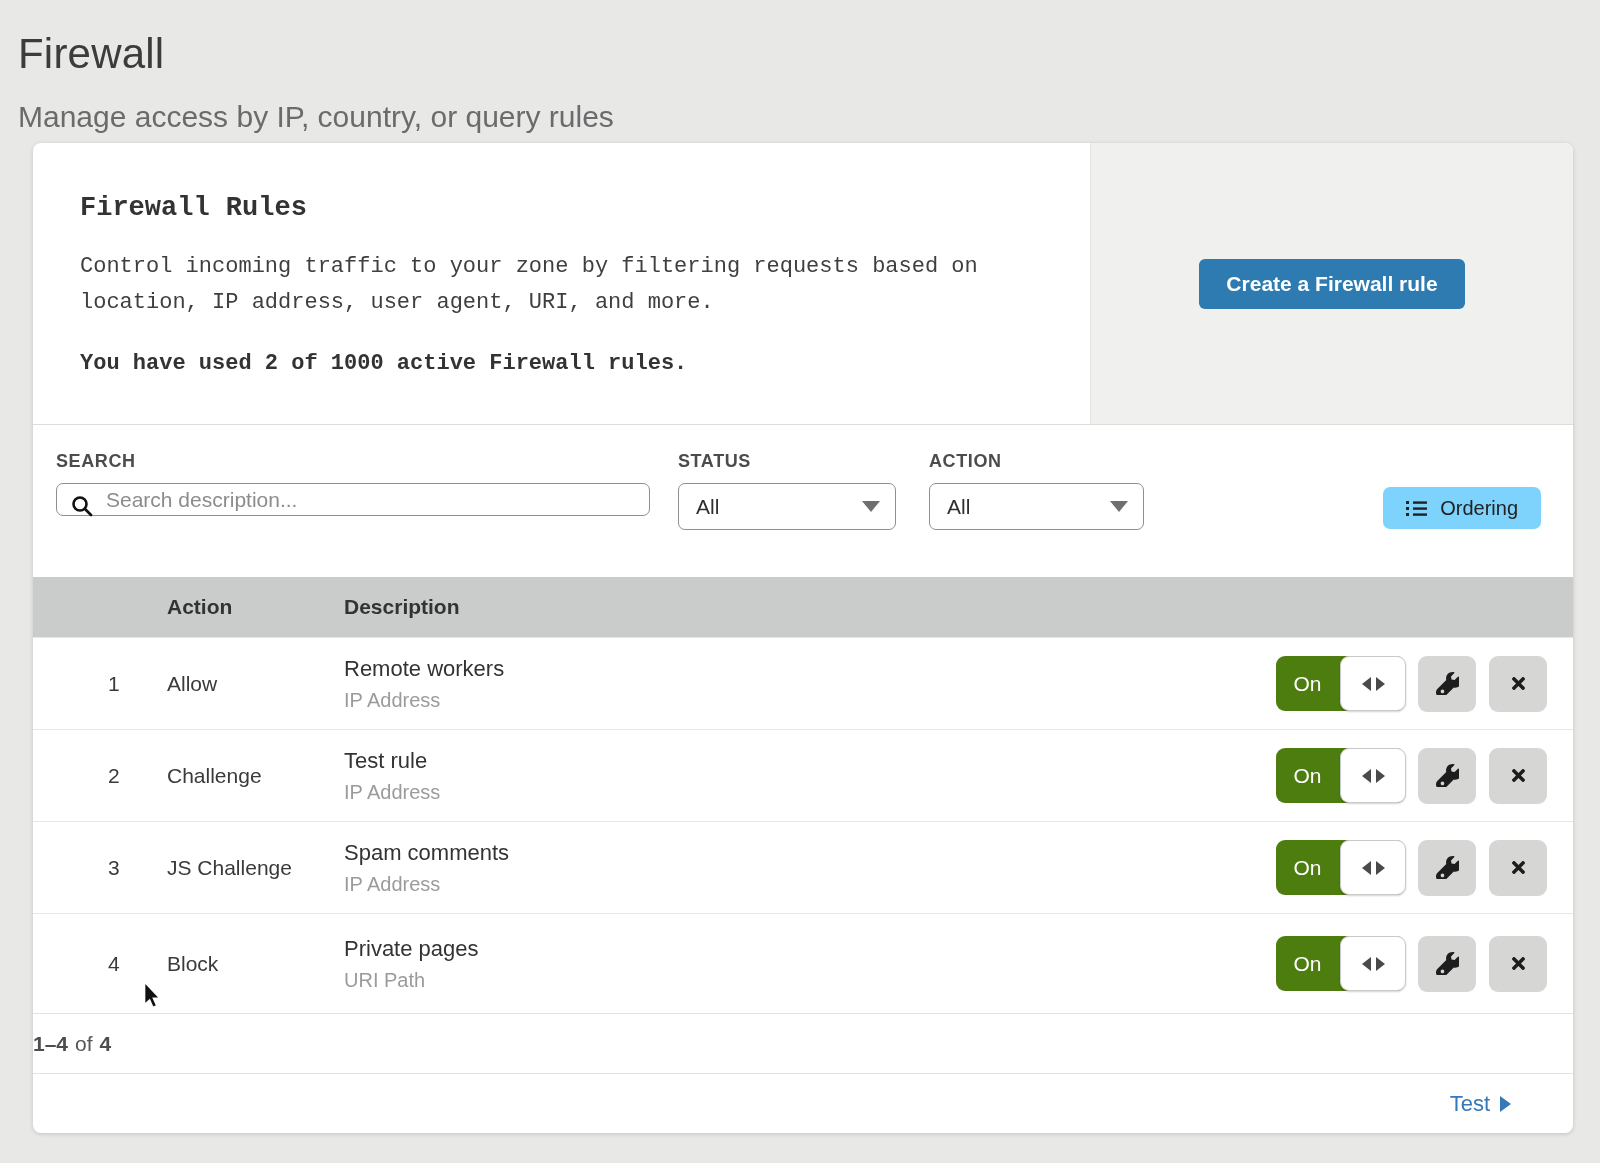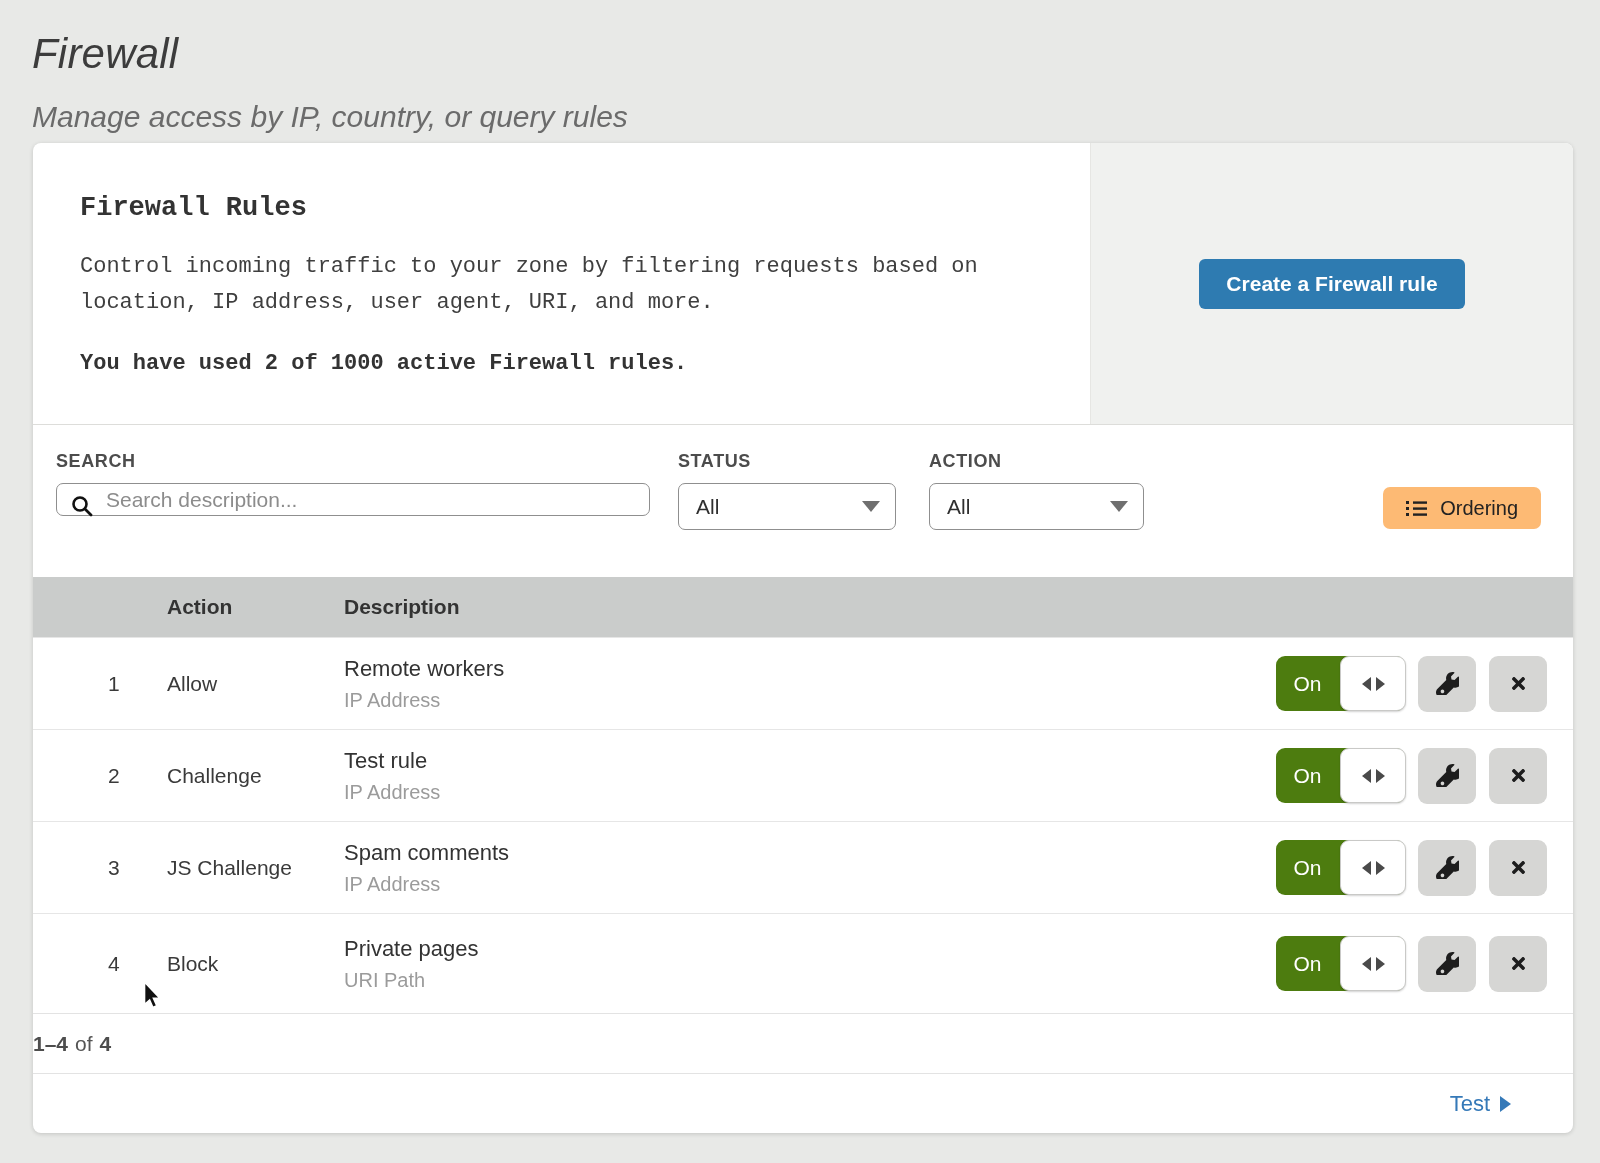--- a/index.html
+++ b/index.html
@@ -1,19 +1,19 @@
 <!DOCTYPE html>
 <html><head>
 <meta charset="utf-8">
 <style>
   * { margin:0; padding:0; box-sizing:border-box; }
   html,body { width:1600px; height:1163px; }
   body { font-family:"Liberation Sans", sans-serif; background:#e8e9e7; position:relative; overflow:hidden; }
 
-  .page-header { padding:30px 0 0 32px;font-style:italic; }
+  .page-header { padding:30px 0 0 18px; }
   .page-title { font-size:42px; font-weight:400; color:#3c3c3c; letter-spacing:.2px; }
   .page-subtitle { margin-top:22px; font-size:30px; font-weight:400; color:#6b6b6b; }
 
   .card { position:absolute; left:33px; top:143px; width:1540px; height:990px;
           background:#fff; border-radius:8px; box-shadow:0 1px 4px rgba(0,0,0,.16);
           display:flex; flex-direction:column; }
 
   
   .intro { height:282px; display:flex; border-bottom:1px solid #ddddda; }
   .intro-left { flex:1; padding:50px 24px 0 47px;font-family:Liberation Mono, monospace; }
@@ -38,21 +38,21 @@
                 font-size:21px; color:#333; padding:0 16px 0 49px; background:#fff;
                 font-family:"Liberation Sans", sans-serif; outline:none; }
   .text-input::placeholder { color:#8c8c8c; }
   .search-glyph { position:absolute; left:15px; top:12px; }
   .select { height:47px; border:1px solid #8f8f8f; border-radius:7px; background:#fff;
             display:flex; align-items:center; justify-content:space-between;
             padding:0 15px 0 17px; font-size:21px; color:#2f2f2f; cursor:pointer; }
   .caret-down { width:0; height:0; border-left:9px solid transparent;
                 border-right:9px solid transparent; border-top:11px solid #6f6f6f; }
   .filters .spacer { flex:1; }
-  .btn-ordering { margin-top:36px; height:42px; background:#fdba74; border:none; border-radius:7px;
+  .btn-ordering { margin-top:36px; height:42px; background:#7dd3fc; border:none; border-radius:7px;
                   display:flex; align-items:center; gap:13px; padding:0 23px; font-size:20px;
                   color:#222; cursor:pointer; font-family:"Liberation Sans", sans-serif; }
 
   
   .thead { height:60px; background:#cacccb; display:flex; align-items:center;
            font-size:21px; font-weight:700; color:#333; }
   .col-num { width:134px; padding-left:75px; }
   .col-action { width:177px; }
   .col-desc { flex:1; }
   .col-controls { width:300px; display:flex; align-items:center; justify-content:flex-end;

